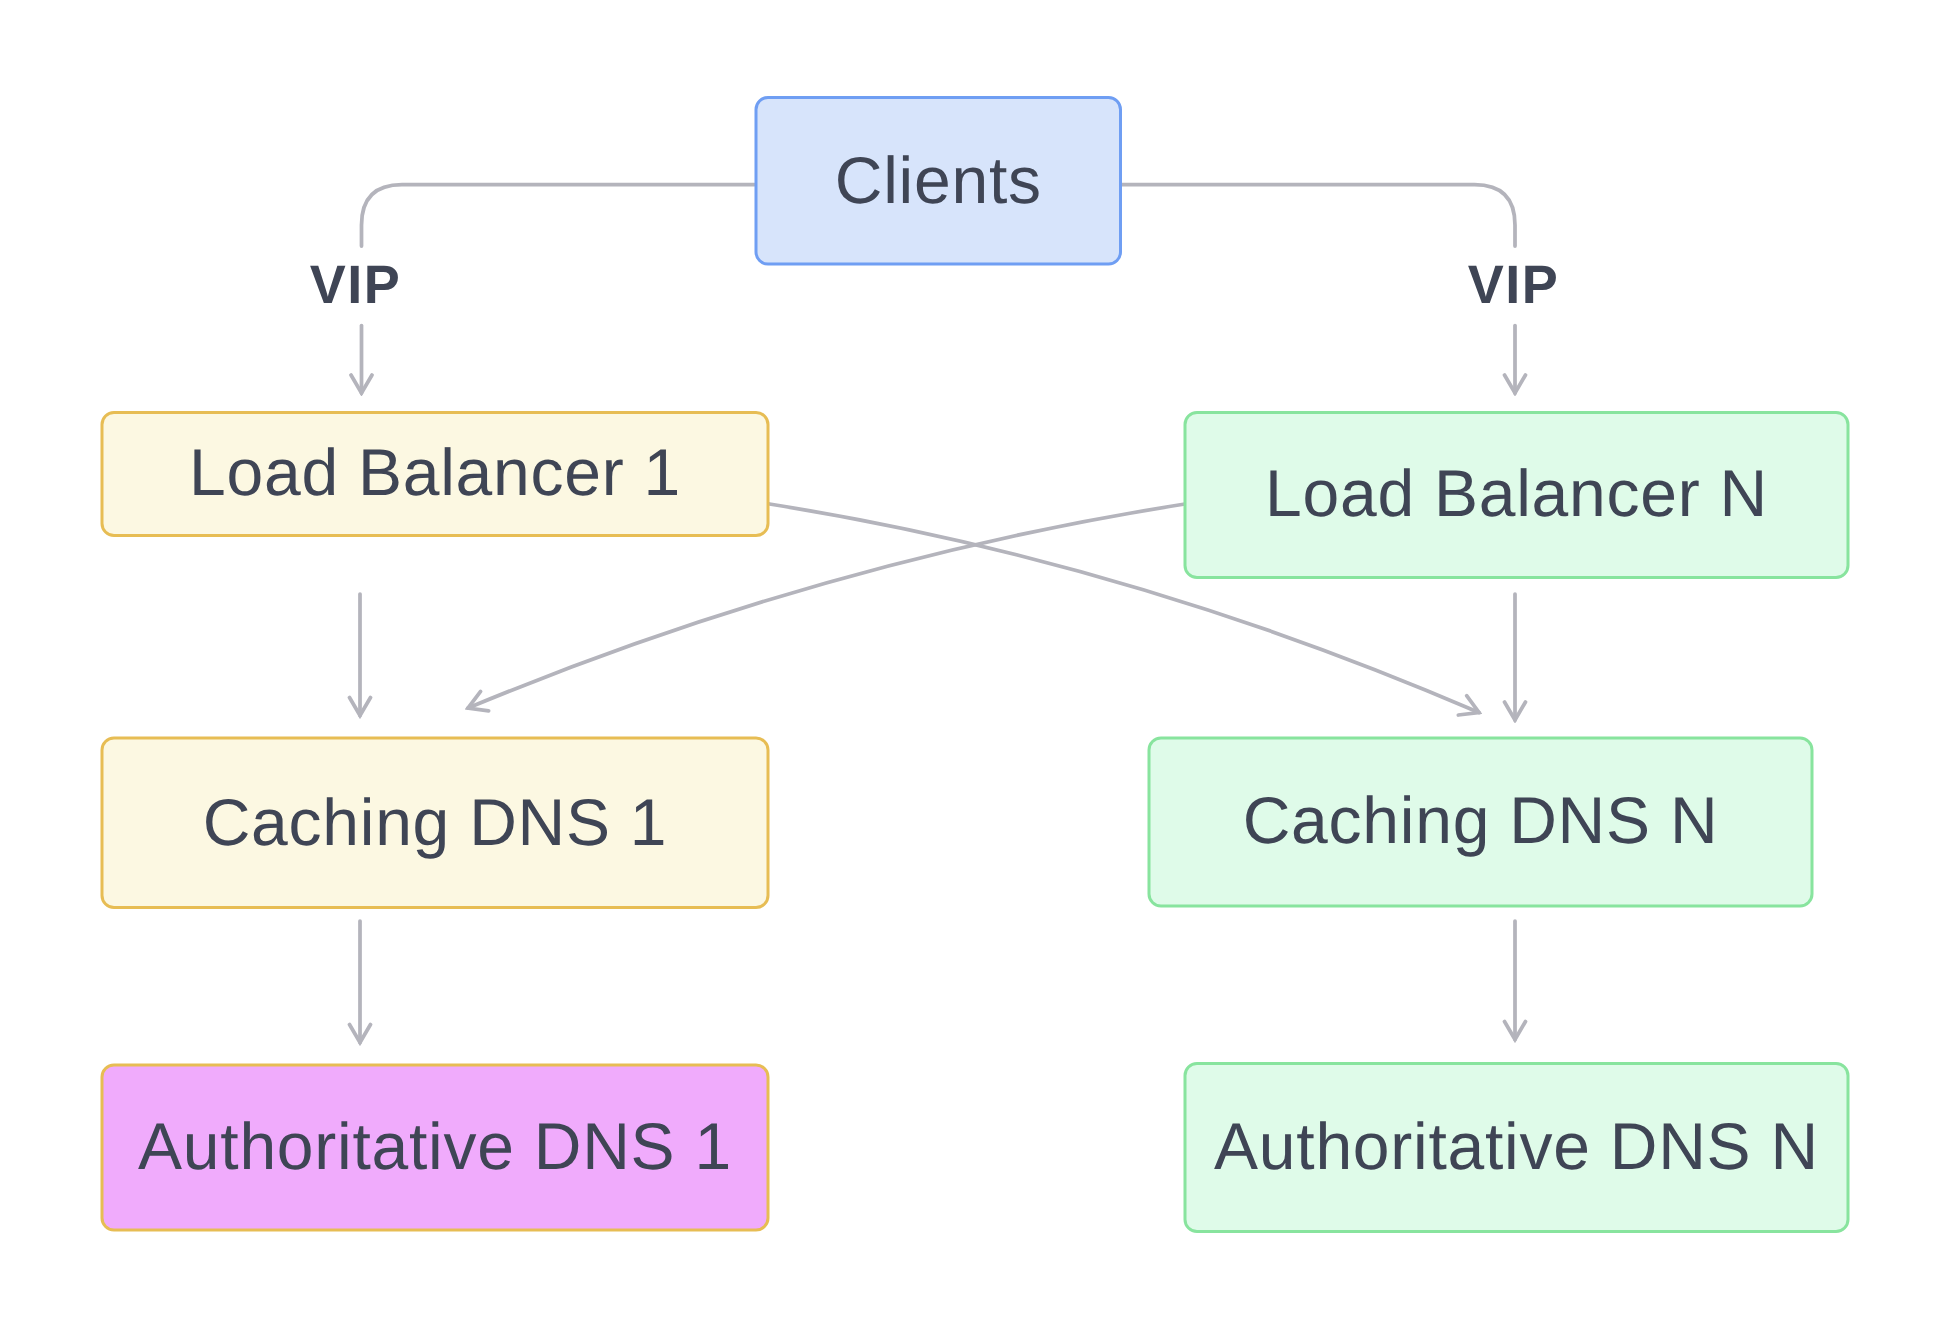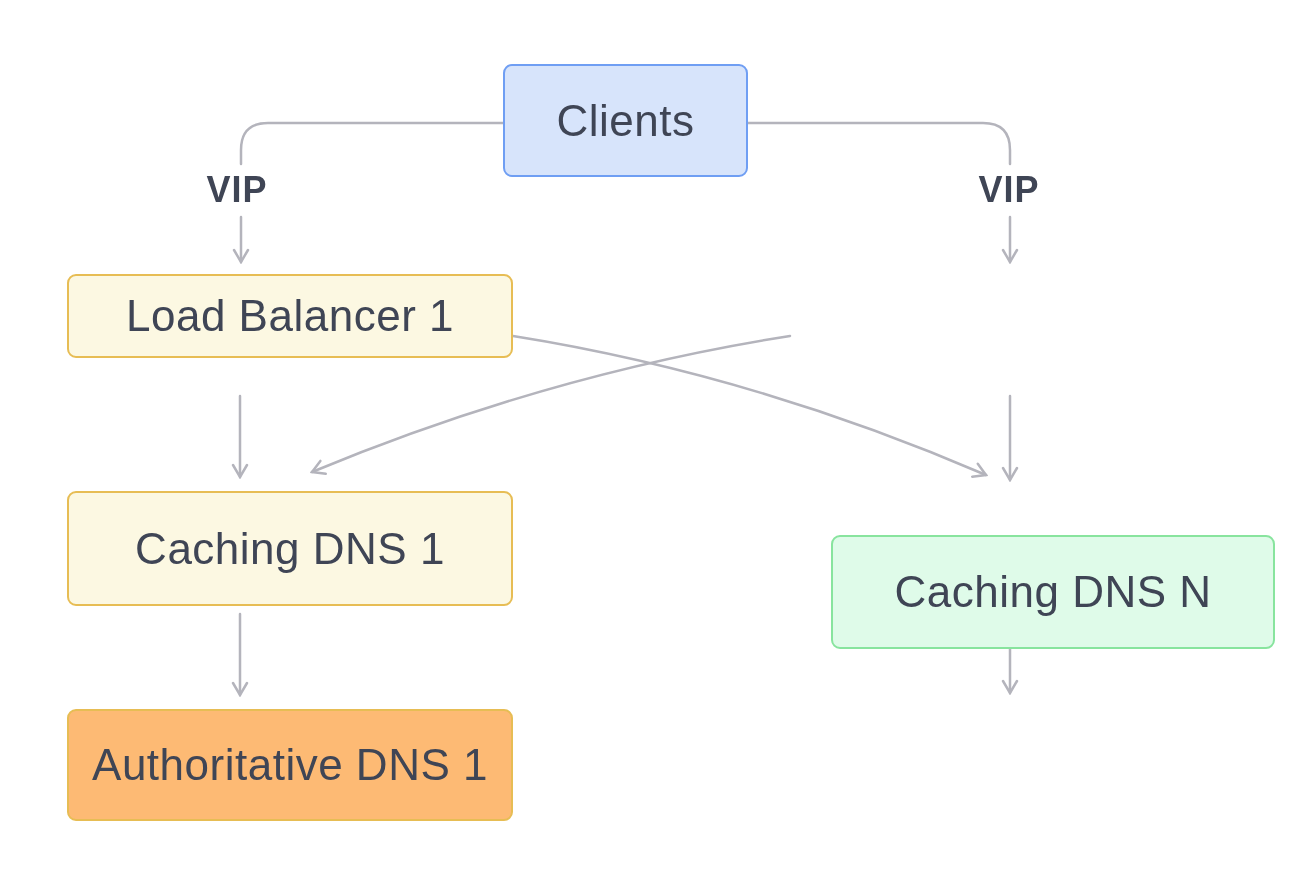--- a/index.html
+++ b/index.html
@@ -38,21 +38,21 @@
     box-sizing: border-box;
     font-weight: normal;
     font-size: 44px;
     letter-spacing: 0.5px;
     color: #3f4555;
   }
   .node-clients { left: 503px; top: 64px;  width: 245px; height: 113px; }
   .node-lb1     { left: 67px;  top: 274px; width: 446px; height: 84px; }
   .node-lbN     { left: 789px; top: 274px; width: 444px; height: 112px; }
   .node-caching1{ left: 67px;  top: 491px; width: 446px; height: 115px; }
-  .node-cachingN{ left: 831px; top: 491px; width: 444px; height: 114px; margin-top: 44px; }
+  .node-cachingN{ left: 765px; top: 491px; width: 444px; height: 114px; }
   .node-auth1   { left: 67px;  top: 709px; width: 446px; height: 112px; }
   .node-authN   { left: 789px; top: 708px; width: 444px; height: 114px; }
   .vip-label {
     position: absolute;
     z-index: 1;
     width: 84px;
     height: 40px;
     line-height: 40px;
     text-align: center;
     font-weight: bold;
@@ -95,27 +95,33 @@
     <span>Clients</span>
   </div>
 
   <div class="vip-label vip-left">VIP</div>
   <div class="vip-label vip-right">VIP</div>
 
   <div class="node node-lb1" style="background: rgb(252, 248, 226); border-color: rgb(231, 189, 84);">
     <span>Load Balancer 1</span>
   </div>
 
+  <div class="node node-lbN" style="background: rgb(223, 251, 233); border-color: rgb(136, 228, 158);">
+    <span>Load Balancer N</span>
+  </div>
 
   <div class="node node-caching1" style="background: rgb(252, 248, 226); border-color: rgb(231, 189, 84);">
     <span>Caching DNS 1</span>
   </div>
 
   <div class="node node-cachingN" style="background: rgb(223, 251, 233); border-color: rgb(136, 228, 158);">
     <span>Caching DNS N</span>
   </div>
 
-  <div class="node node-auth1" style="background: #fdba74; border-color: rgb(231, 189, 84);">
+  <div class="node node-auth1" style="background: #f0abfc; border-color: rgb(231, 189, 84);">
     <span>Authoritative DNS 1</span>
   </div>
 
+  <div class="node node-authN" style="background: rgb(223, 251, 233); border-color: rgb(136, 228, 158);">
+    <span>Authoritative DNS N</span>
+  </div>
 
 </div>
 
 </body></html>

